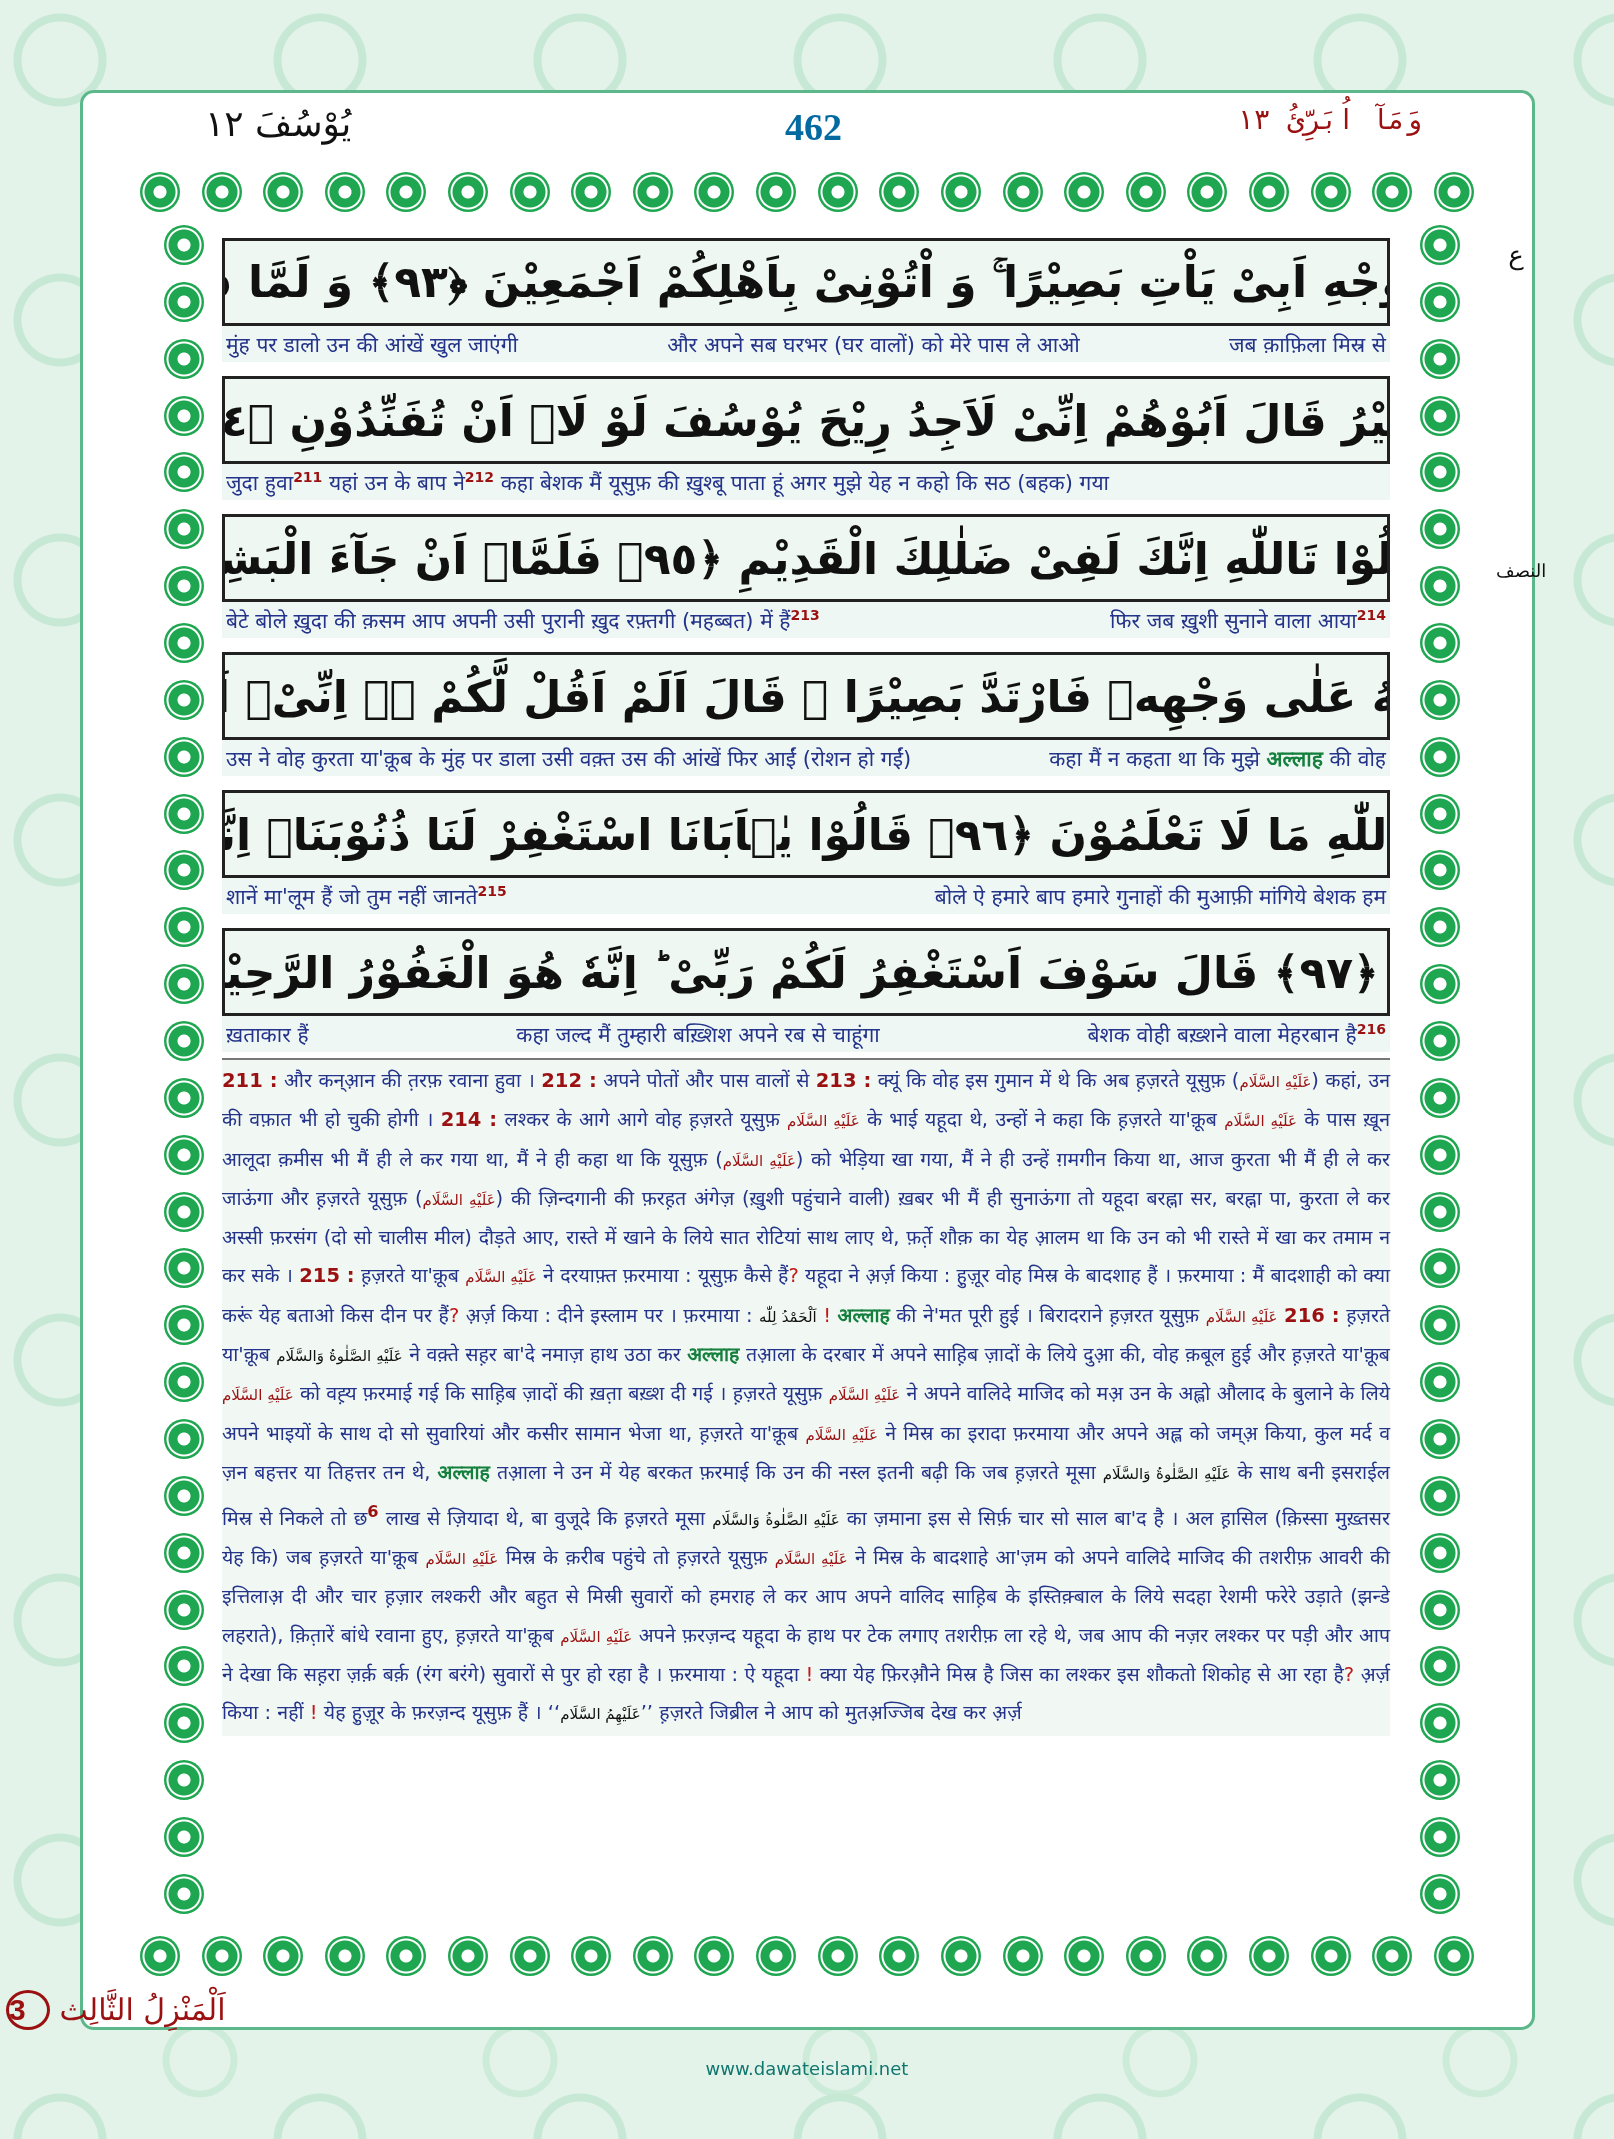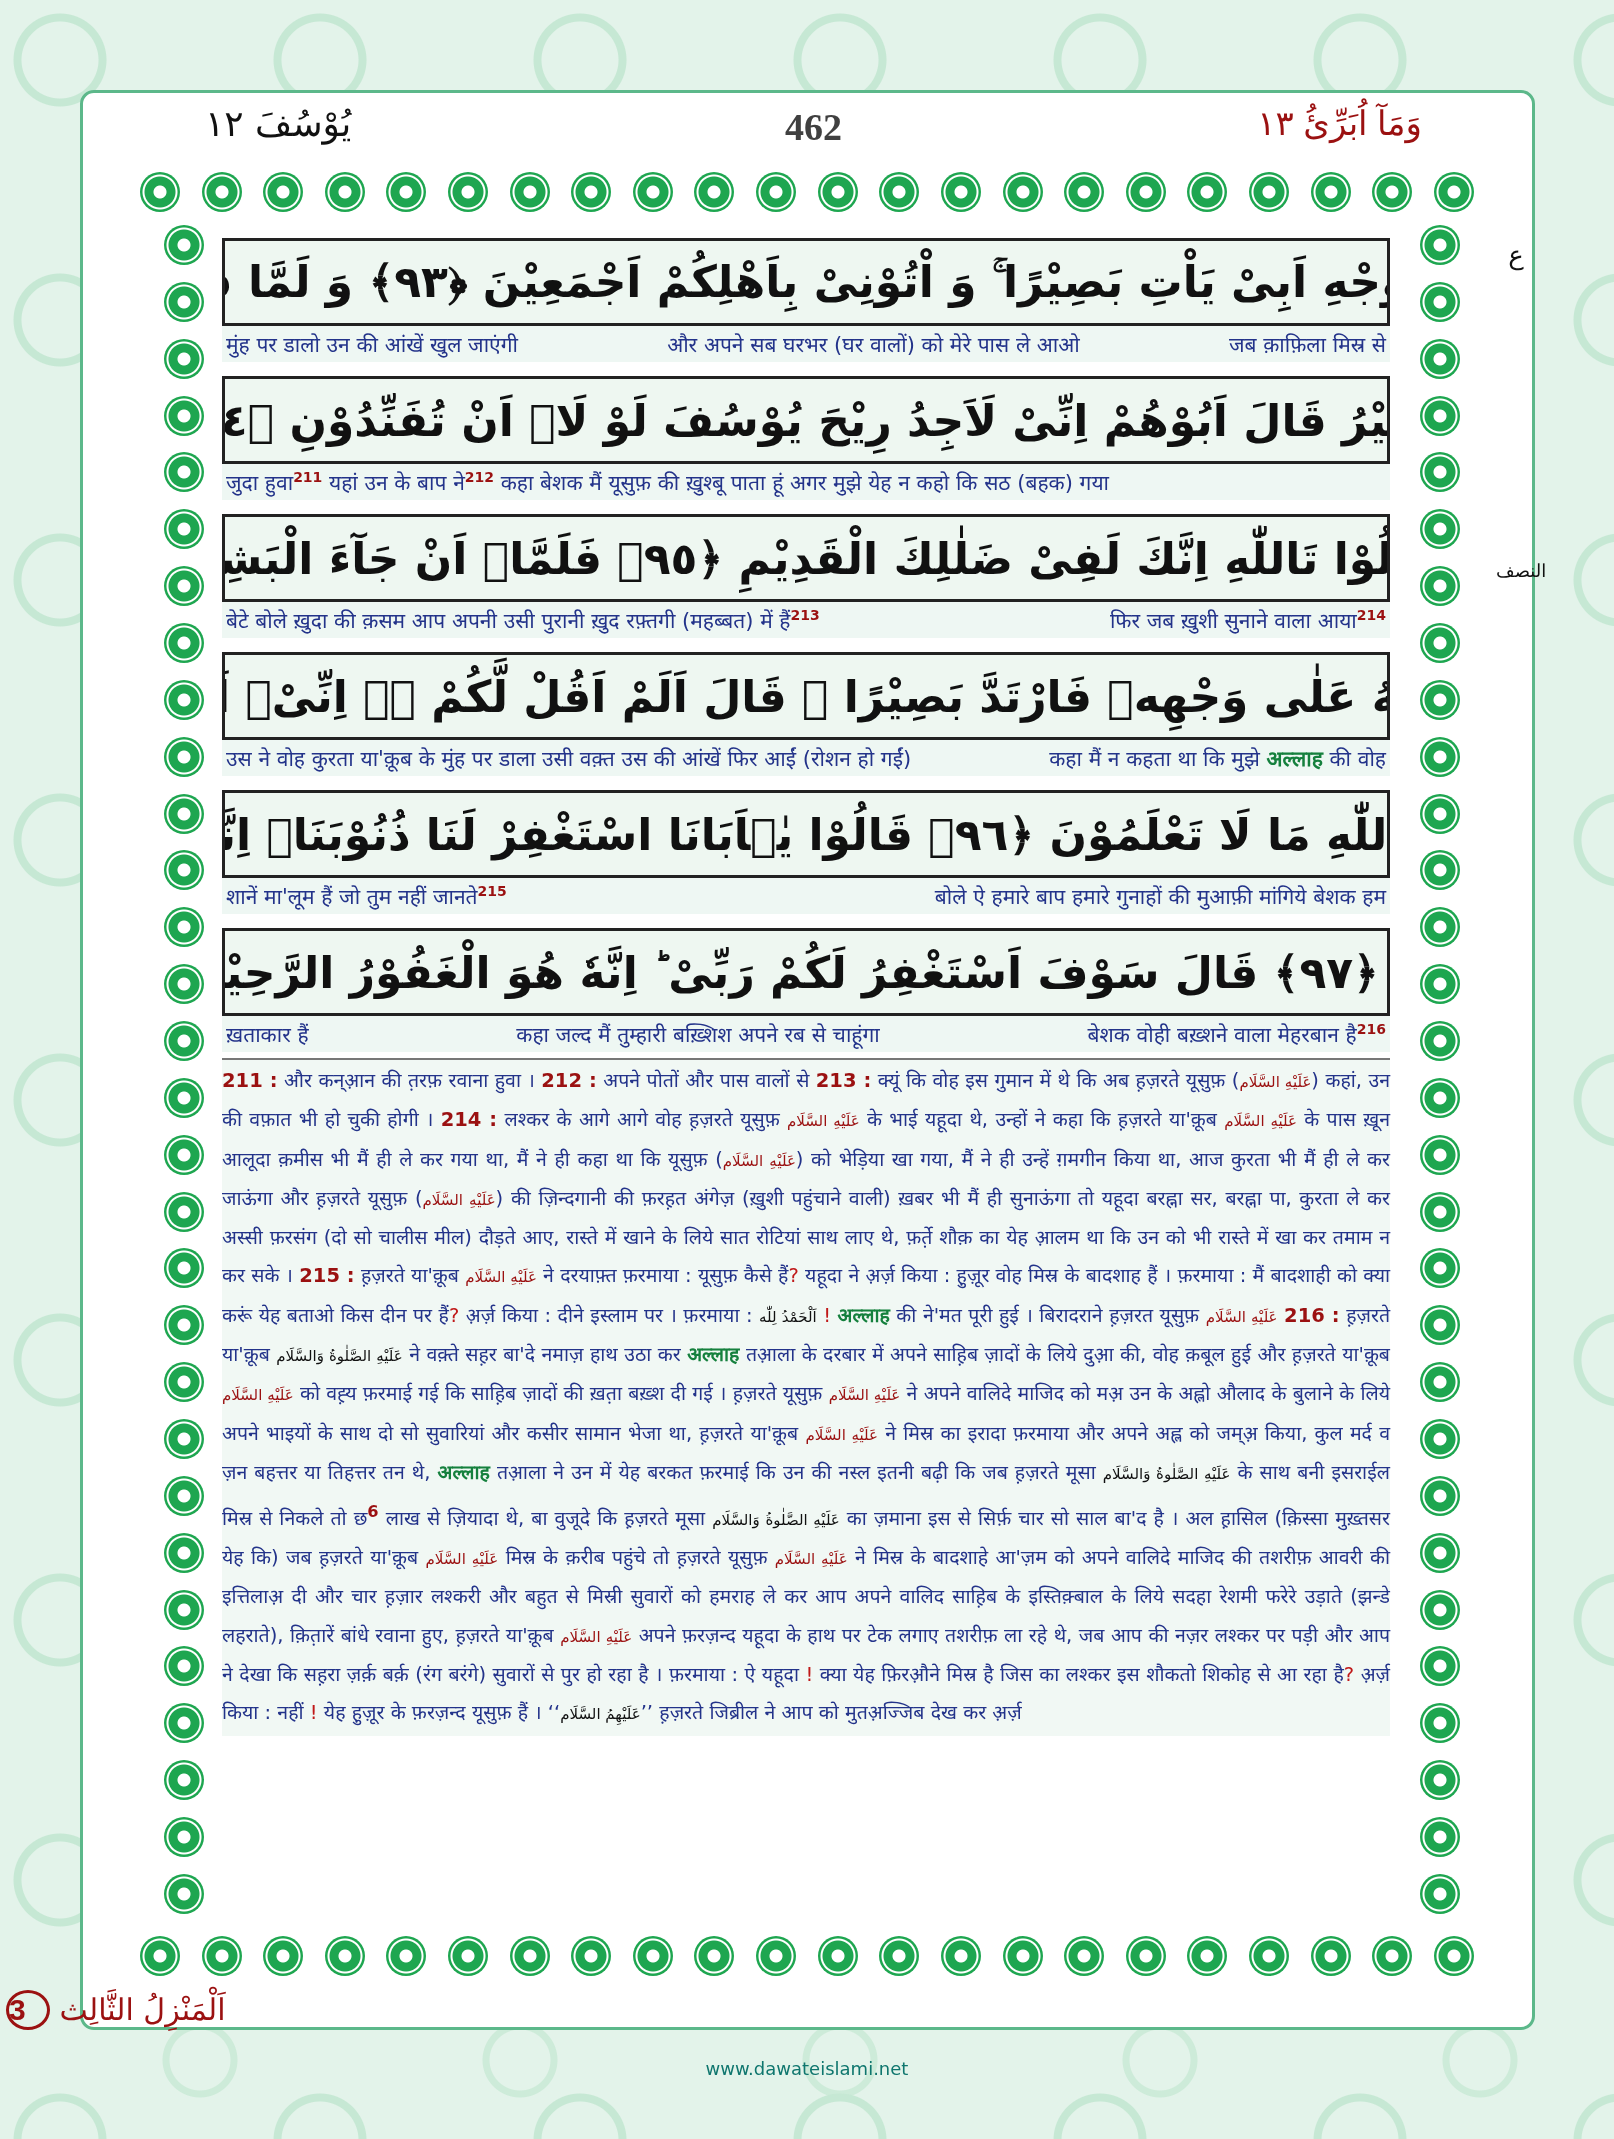--- a/index.html
+++ b/index.html
@@ -19,25 +19,25 @@
   }
   .header {
     position: absolute; left: 12px; right: 0; top: 10px; height: 60px;
   }
   .hdr-left {
     position: absolute; left: 110px; top: 0; font-family: "DejaVu Serif", serif;
     font-size: 36px; color: #111; direction: rtl;
   }
   .hdr-center {
     position: absolute; left: 0; right: 0; text-align: center; top: 2px;
-    font-family: "Liberation Serif", serif; font-weight: bold; font-size: 38px; color: #404040;
+    font-family: "Liberation Serif", serif; font-weight: bold; font-size: 38px; color: #0369a1;
   }
   .hdr-right {
-    position: absolute; right: 110px; top: 0; font-family: Liberation Sans, sans-serif;
-    font-size: 34px; color: #9b1111; direction: rtl;
+    position: absolute; right: 110px; top: 0; font-family: Liberation Mono, monospace;
+    font-size: 28px; color: #9b1111; direction: rtl;
   }
   .deco-row {
     position: absolute; left: 60px; right: 60px; height: 48px;
     display: flex; justify-content: space-between; align-items: center;
   }
   .deco-row.top { top: 78px; }
   .deco-row.bottom { top: 1875px; }
   .deco-col {
     position: absolute; top: 140px; bottom: 80px; width: 48px;
     display: flex; flex-direction: column; justify-content: space-between; align-items: center;

